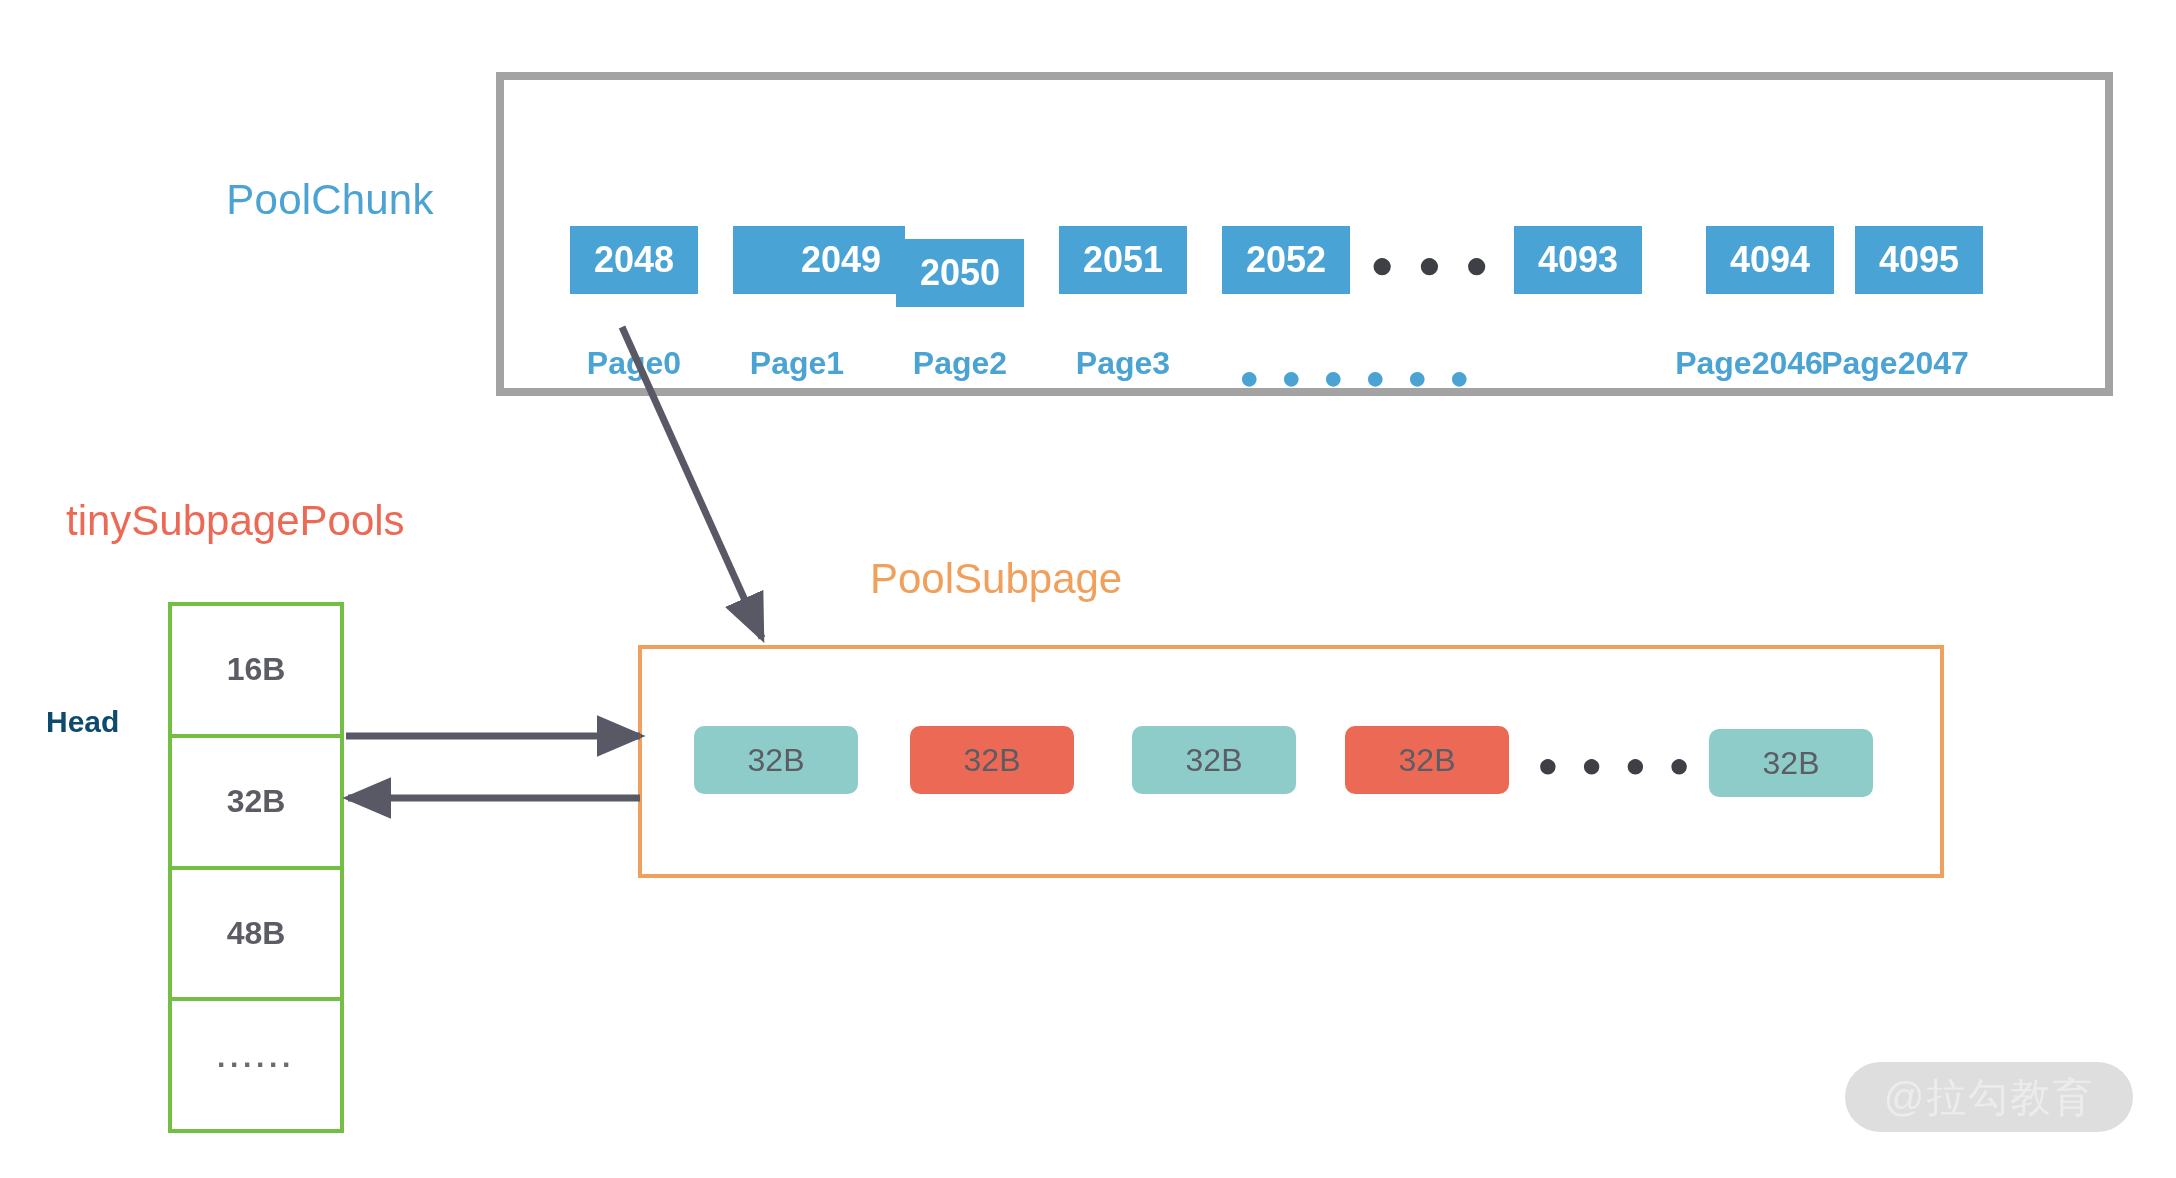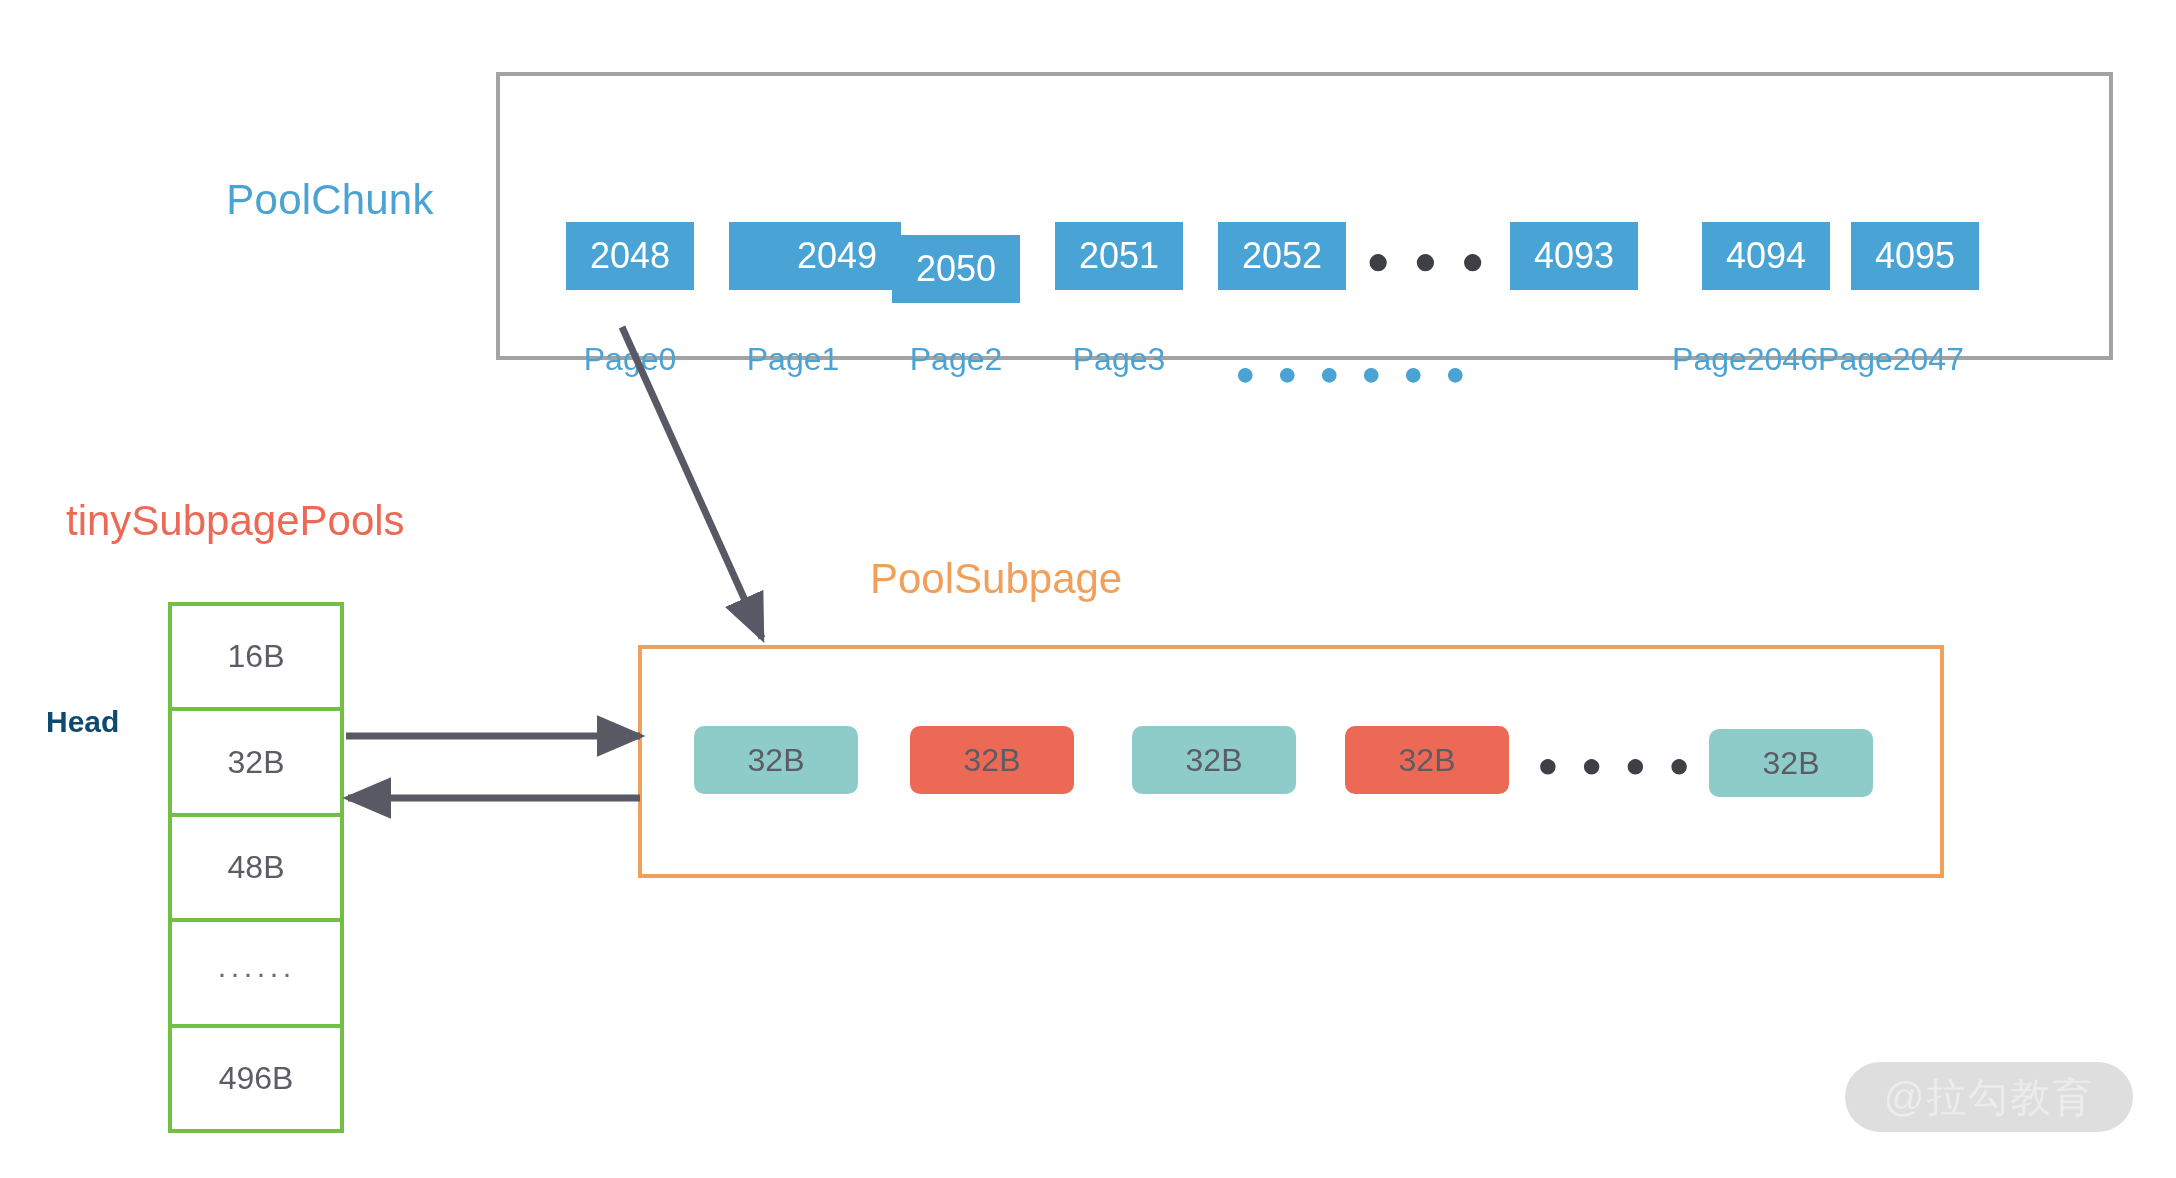--- a/index.html
+++ b/index.html
@@ -16,23 +16,24 @@
   .abs{position:absolute;}
 
   
   #poolchunk-label{
     left:200px; top:176px; width:260px;
     text-align:center;
     font-size:42px; color:#4BA3D4; letter-spacing:.2px;
     white-space:nowrap;
   }
   #poolchunk-box{
-    left:496px; top:72px; width:1617px; height:288px;
-    border:4px solid #a3a3a3; box-sizing:border-box;
+    left:496px; top:72px; width:1617px; height:324px;
+    border:8px solid #a3a3a3; box-sizing:border-box;
     background:#fff;
+    font-weight:bold;
   }
   .chunk-cell{
     position:absolute;
     background:#49A3D4;
     color:#ffffff;
     font-size:36px;
     display:flex;align-items:center;justify-content:center;
     top:146px;height:68px;
   }
   .page-label{
@@ -66,21 +67,21 @@
     font-size:42px; color:#EC6A55; white-space:nowrap;
   }
   #head-label{
     left:46px; top:705px;
     font-size:30px; color:#0c4a6e; white-space:nowrap;font-weight:bold;
   }
   #pool-column{
     left:168px; top:602px; width:176px; height:531px;
     border:4px solid #72BF44; box-sizing:border-box;
     background:#ffffff;
-    display:flex; flex-direction:column;
+    display:flex; flex-direction:column;font-weight:bold;
   }
   .pool-cell{
     flex:1 1 0;
     border-bottom:4px solid #72BF44;
     box-sizing:border-box;
     display:flex;align-items:center;justify-content:center;
     color:#5c5c64;
     font-size:32px;
   }
   .pool-cell:last-child{border-bottom:none;}
@@ -152,21 +153,20 @@
 
   <div class="abs" id="tiny-label">tinySubpagePools</div>
 
   <div class="abs" id="head-label">Head</div>
 
   <div class="abs" id="pool-column">
     <div class="pool-cell">16B</div>
     <div class="pool-cell">32B</div>
     <div class="pool-cell">48B</div>
     <div class="pool-cell ellipsis">······</div>
-    <div class="pool-cell">496B</div>
   </div>
 
   <div class="abs" id="poolsubpage-label">PoolSubpage</div>
 
   <div class="abs" id="poolsubpage-box">
     <div class="sub-cell" style="left:52px;top:77px;width:164px;height:68px;background:#8ECCCA;">32B</div>
     <div class="sub-cell" style="left:268px;top:77px;width:164px;height:68px;background:#EC6A55;">32B</div>
     <div class="sub-cell" style="left:490px;top:77px;width:164px;height:68px;background:#8ECCCA;">32B</div>
     <div class="sub-cell" style="left:703px;top:77px;width:164px;height:68px;background:#EC6A55;">32B</div>
 

